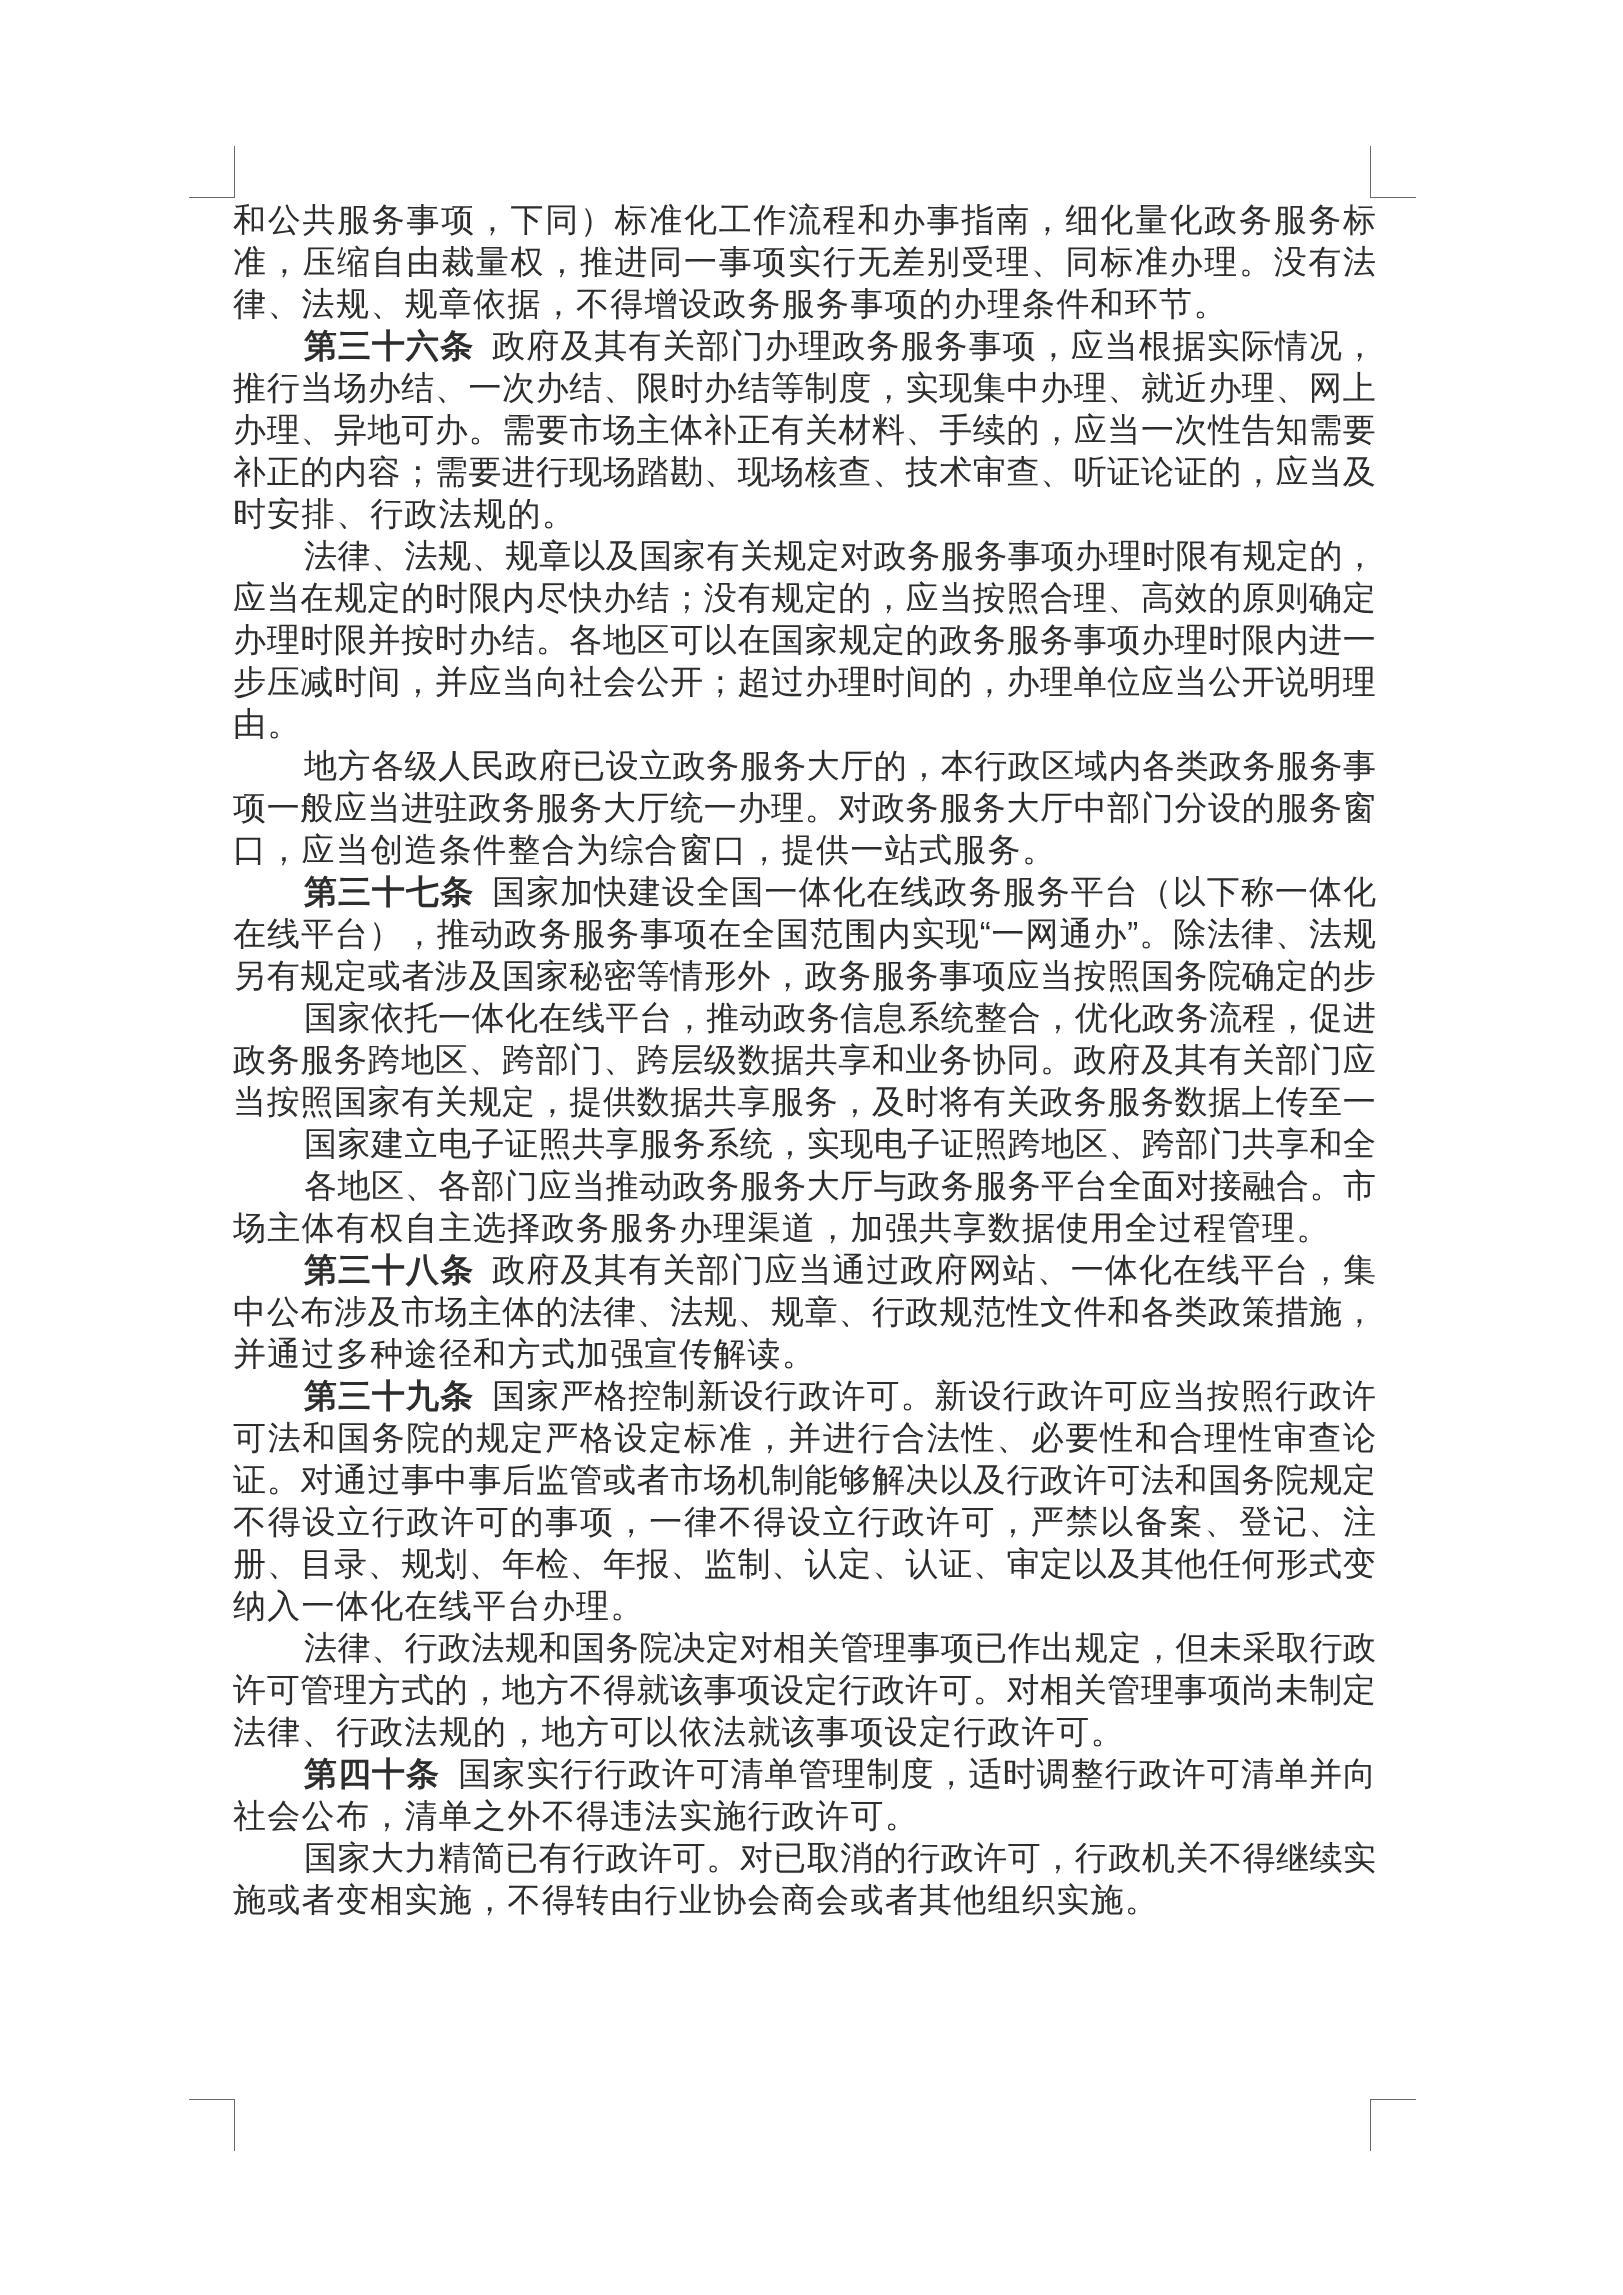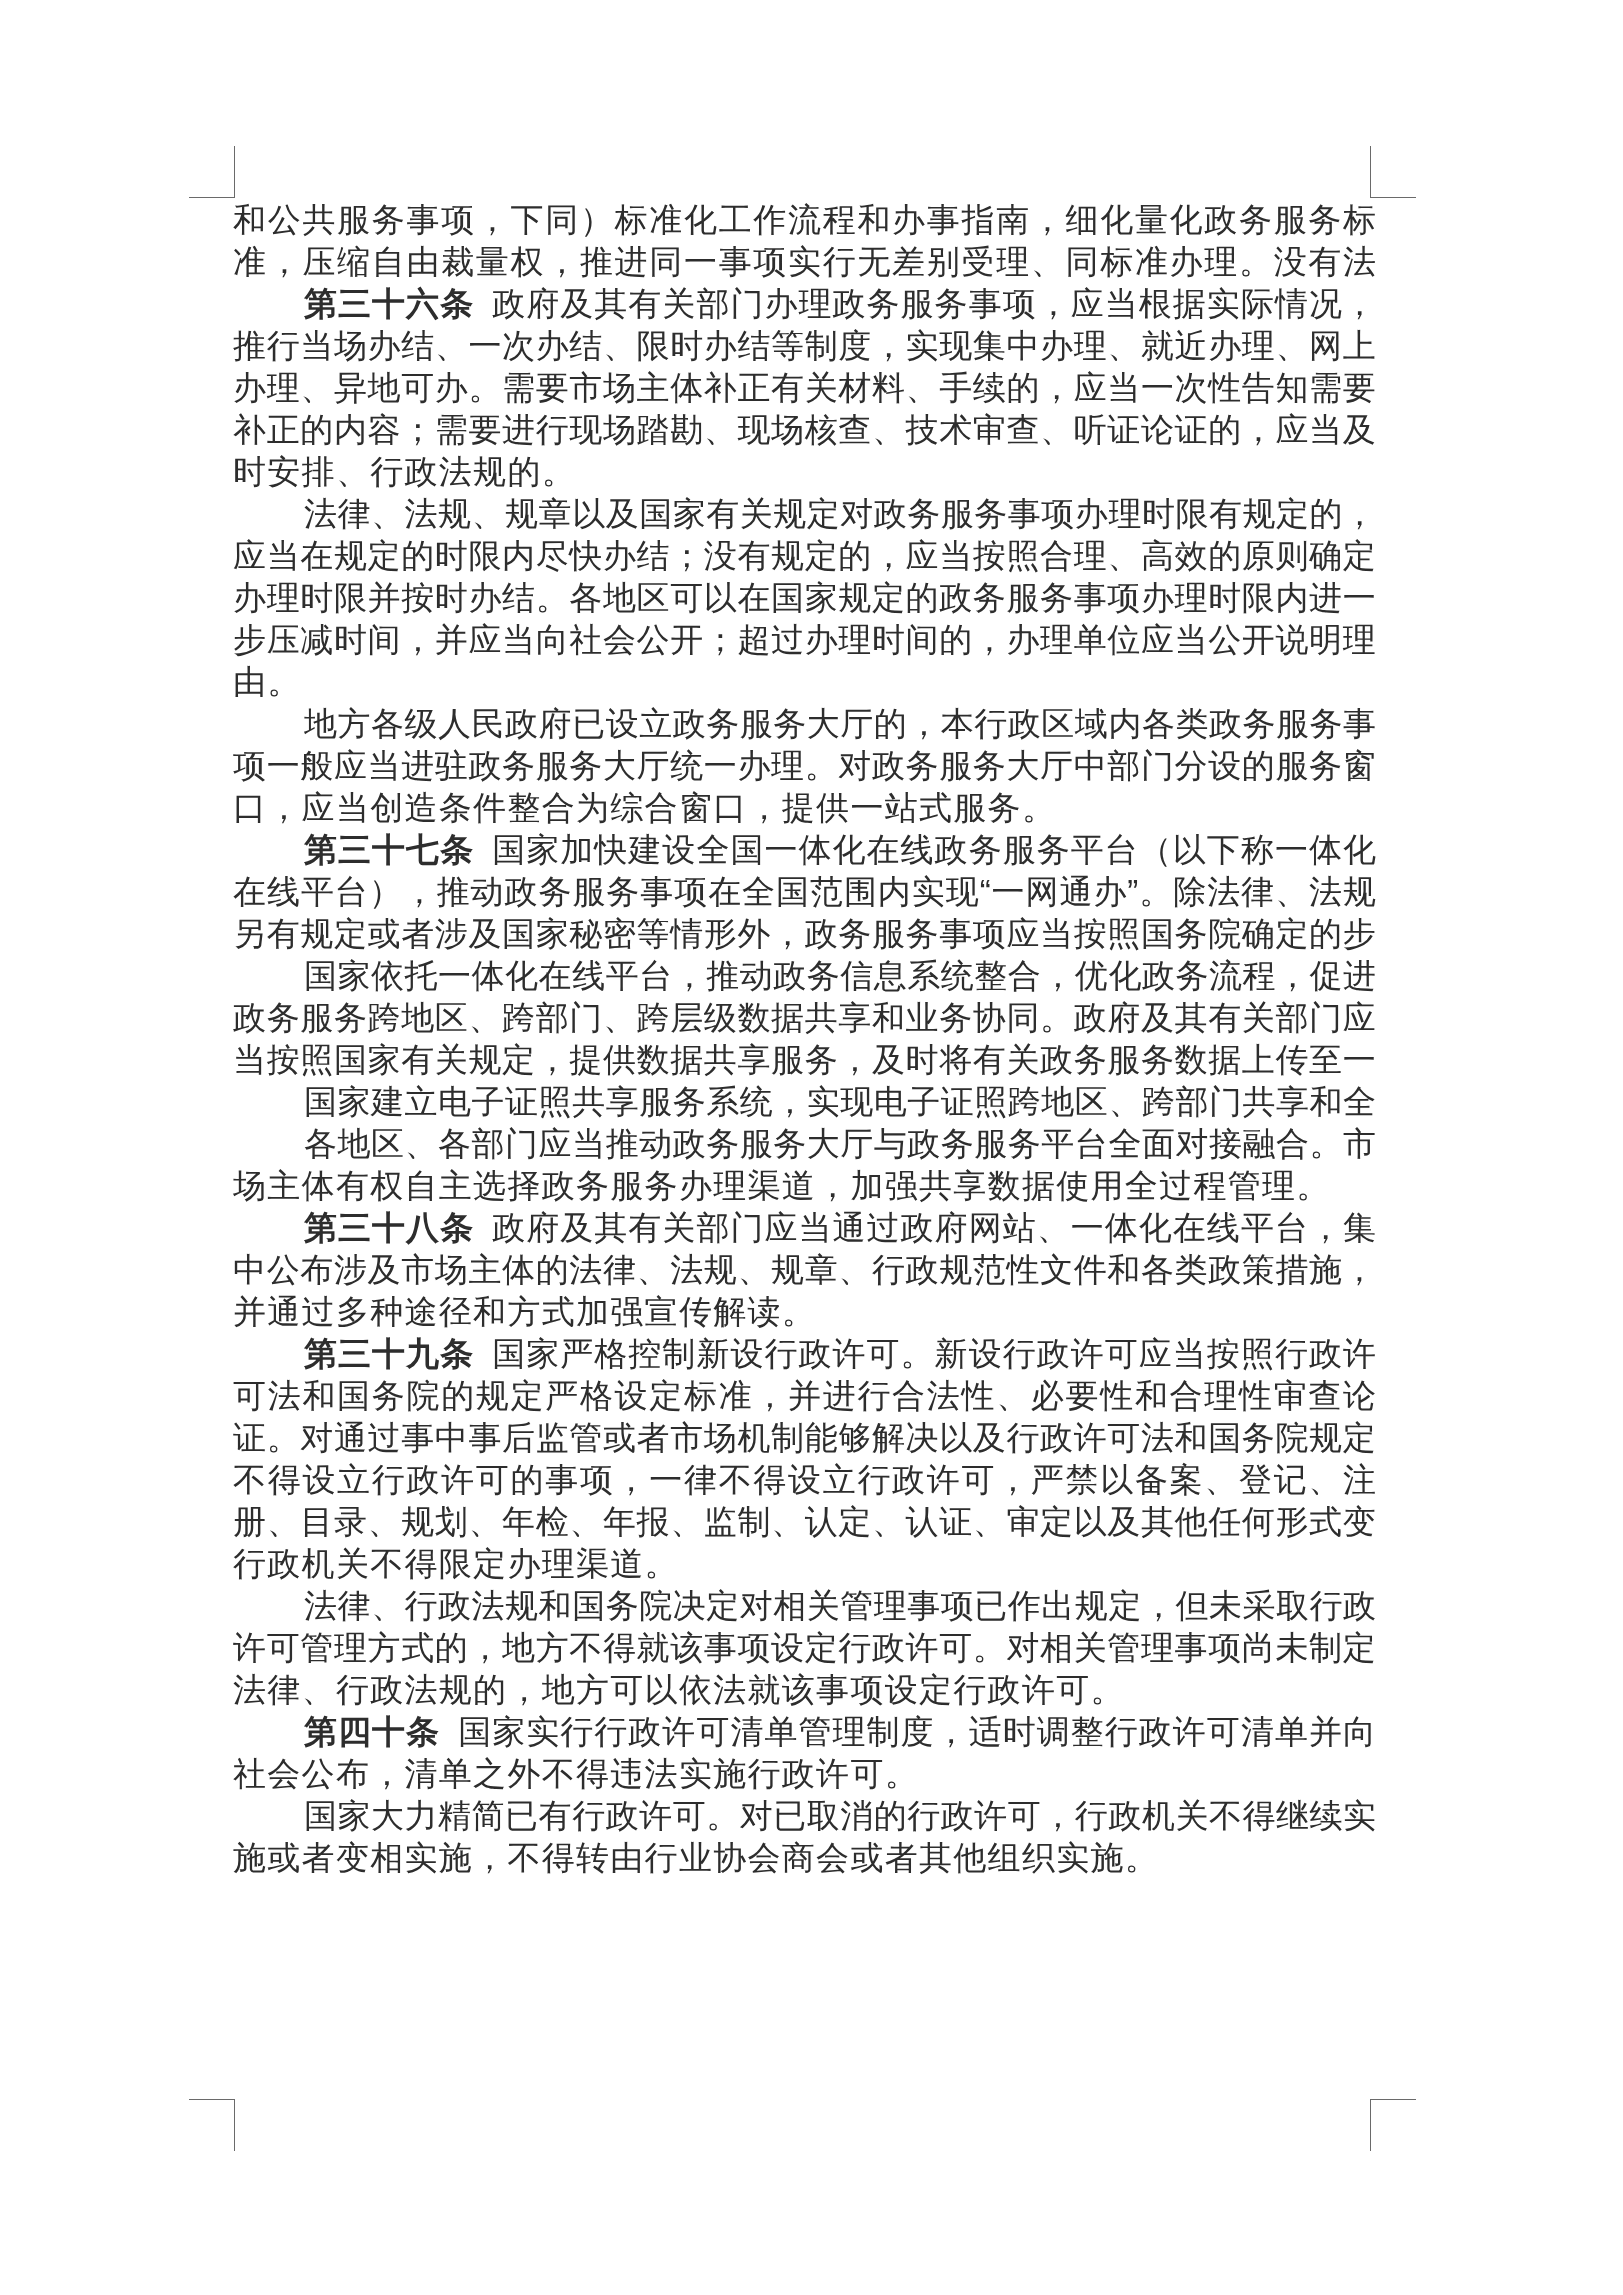--- a/index.html
+++ b/index.html
@@ -114,20 +114,21 @@
         <span>同</span>
         <span>标</span>
         <span>准</span>
         <span>办</span>
         <span>理</span>
         <span>。</span>
         <span>没</span>
         <span>有</span>
         <span>法</span>
       </div>
+      <div class="line">律、法规、规章依据，不得增设政务服务事项的办理条件和环节。</div>
       <div class="line indent justify">
         <span class="bold">第</span>
         <span class="bold">三</span>
         <span class="bold">十</span>
         <span class="bold">六</span>
         <span class="bold">条</span>
         <span class="gap"></span>
         <span>政</span>
         <span>府</span>
         <span>及</span>
@@ -1000,21 +1001,21 @@
         <span>以</span>
         <span>及</span>
         <span>其</span>
         <span>他</span>
         <span>任</span>
         <span>何</span>
         <span>形</span>
         <span>式</span>
         <span>变</span>
       </div>
-      <div class="line">行政机关不得限定办理渠道。</div>
+      <div class="line">纳入一体化在线平台办理。</div>
       <div class="line indent justify">
         <span>法</span>
         <span>律</span>
         <span>、</span>
         <span>行</span>
         <span>政</span>
         <span>法</span>
         <span>规</span>
         <span>和</span>
         <span>国</span>

